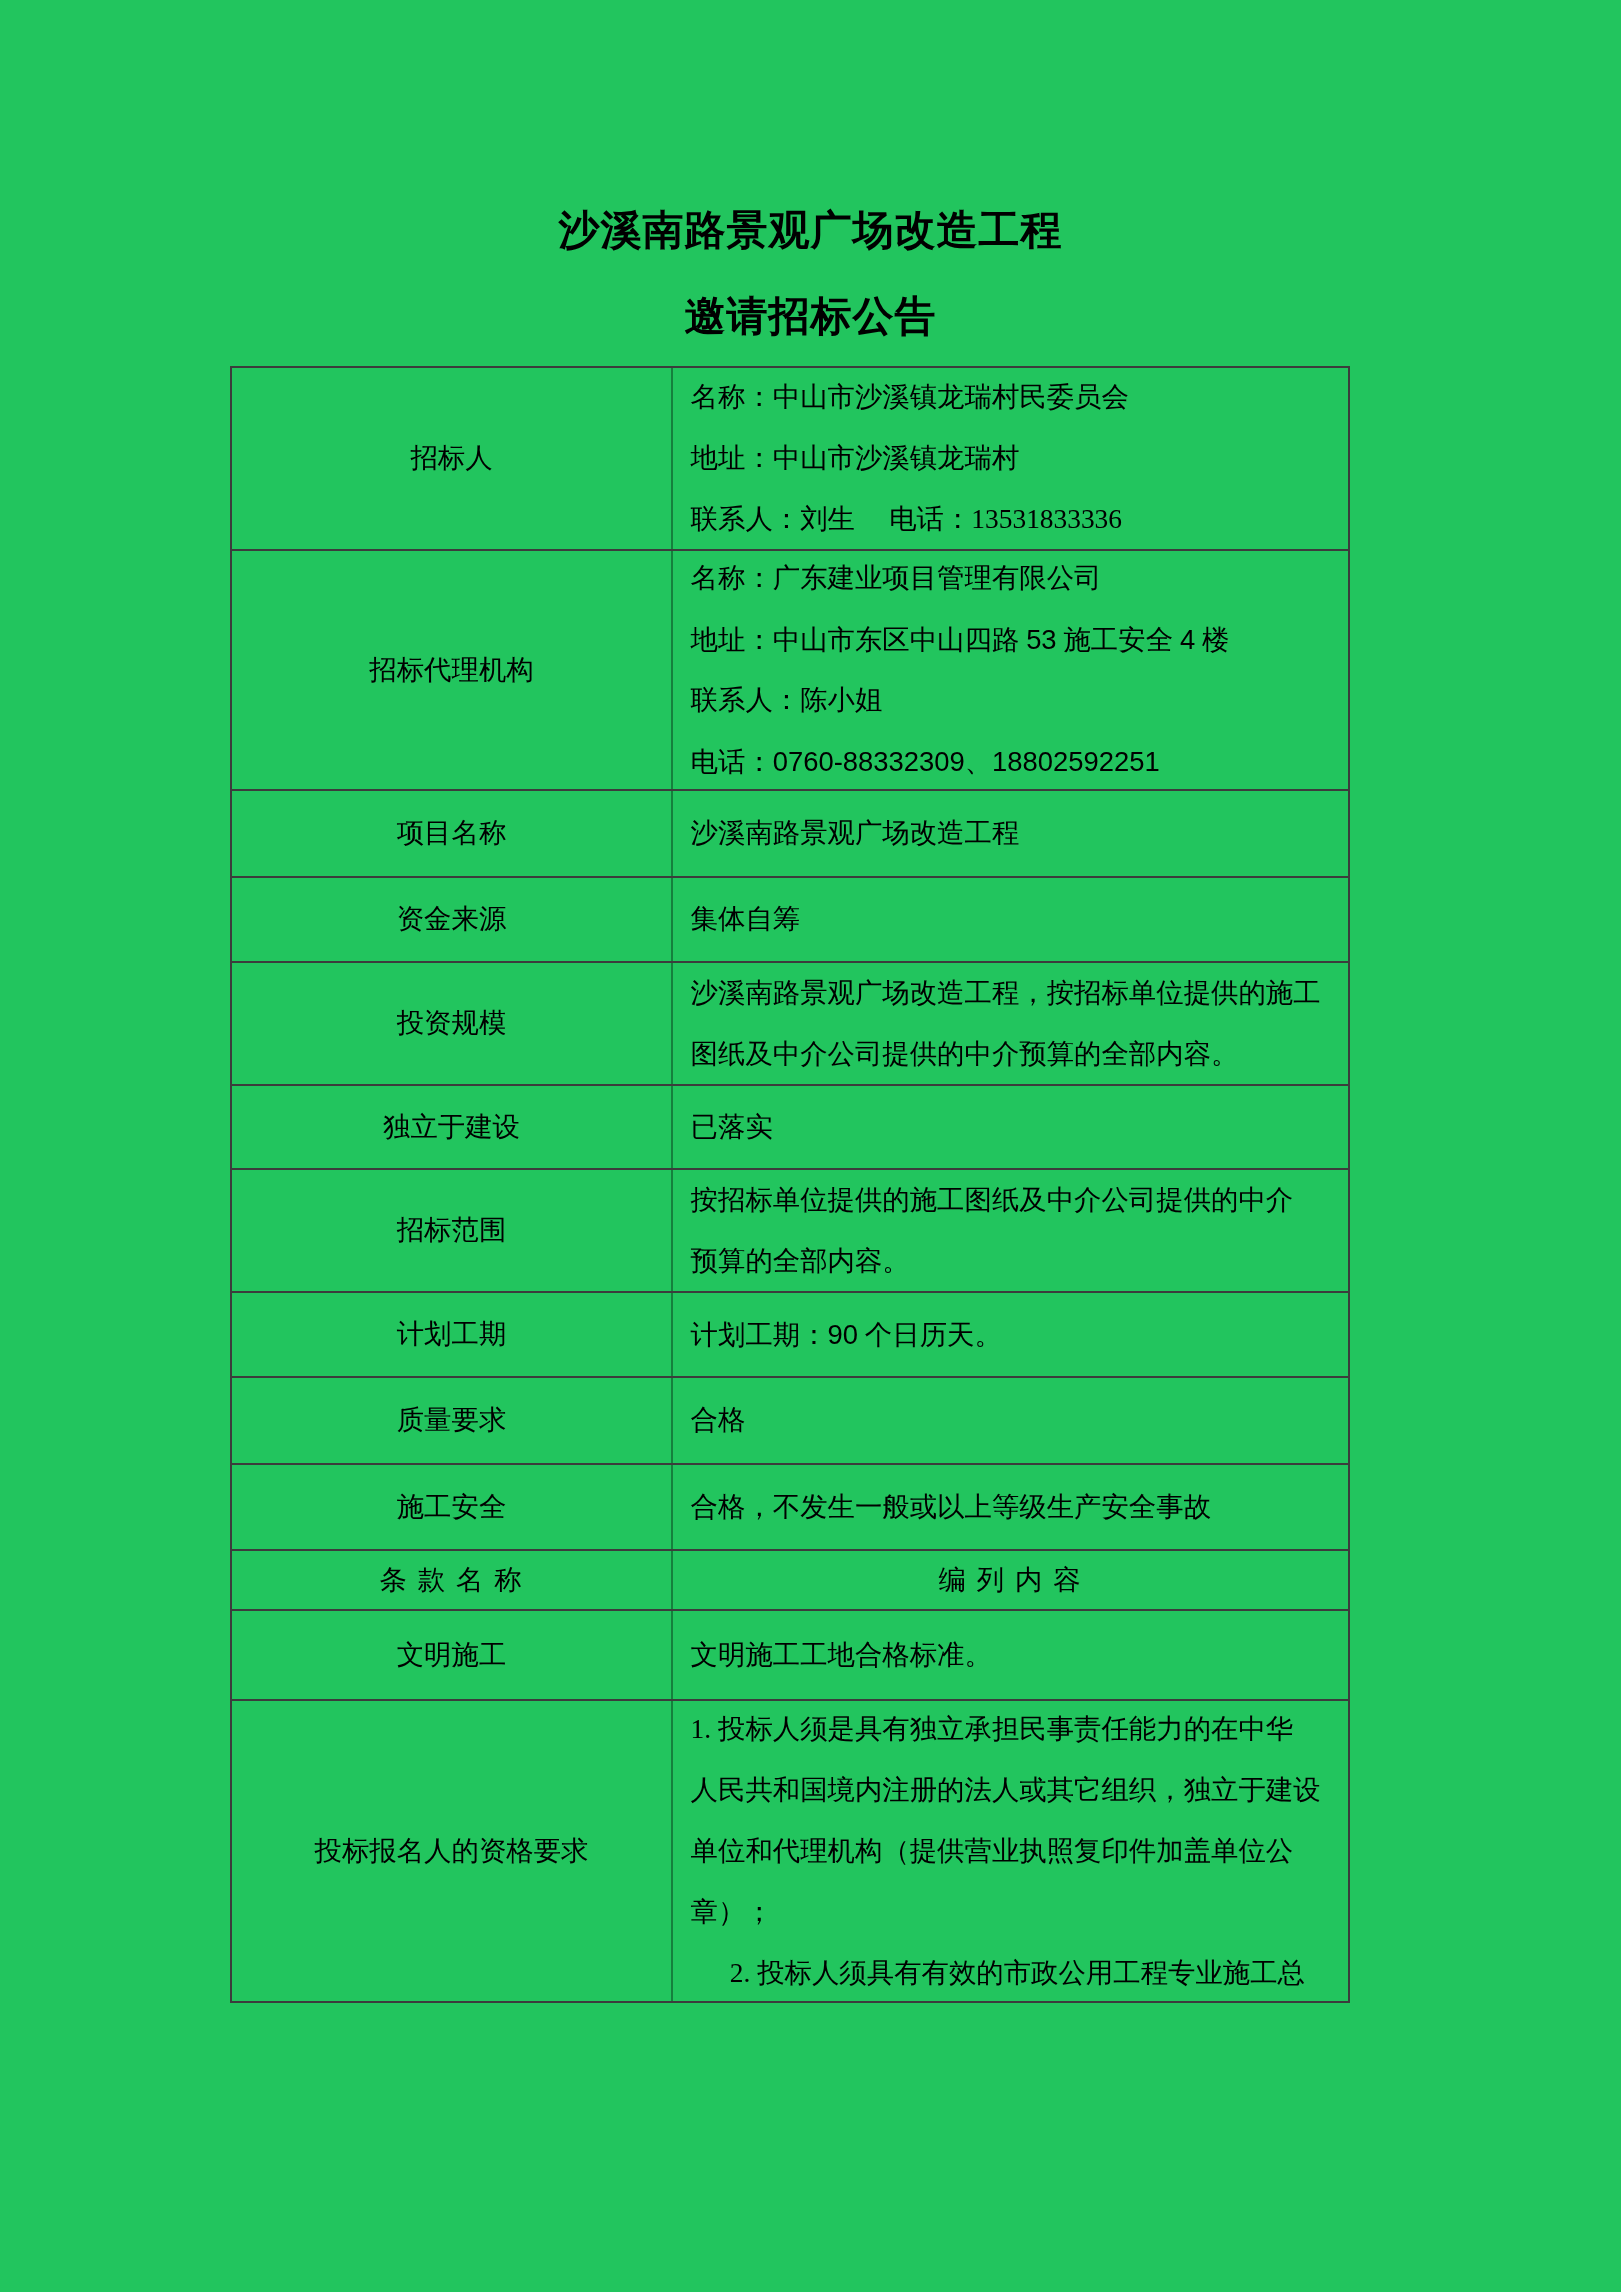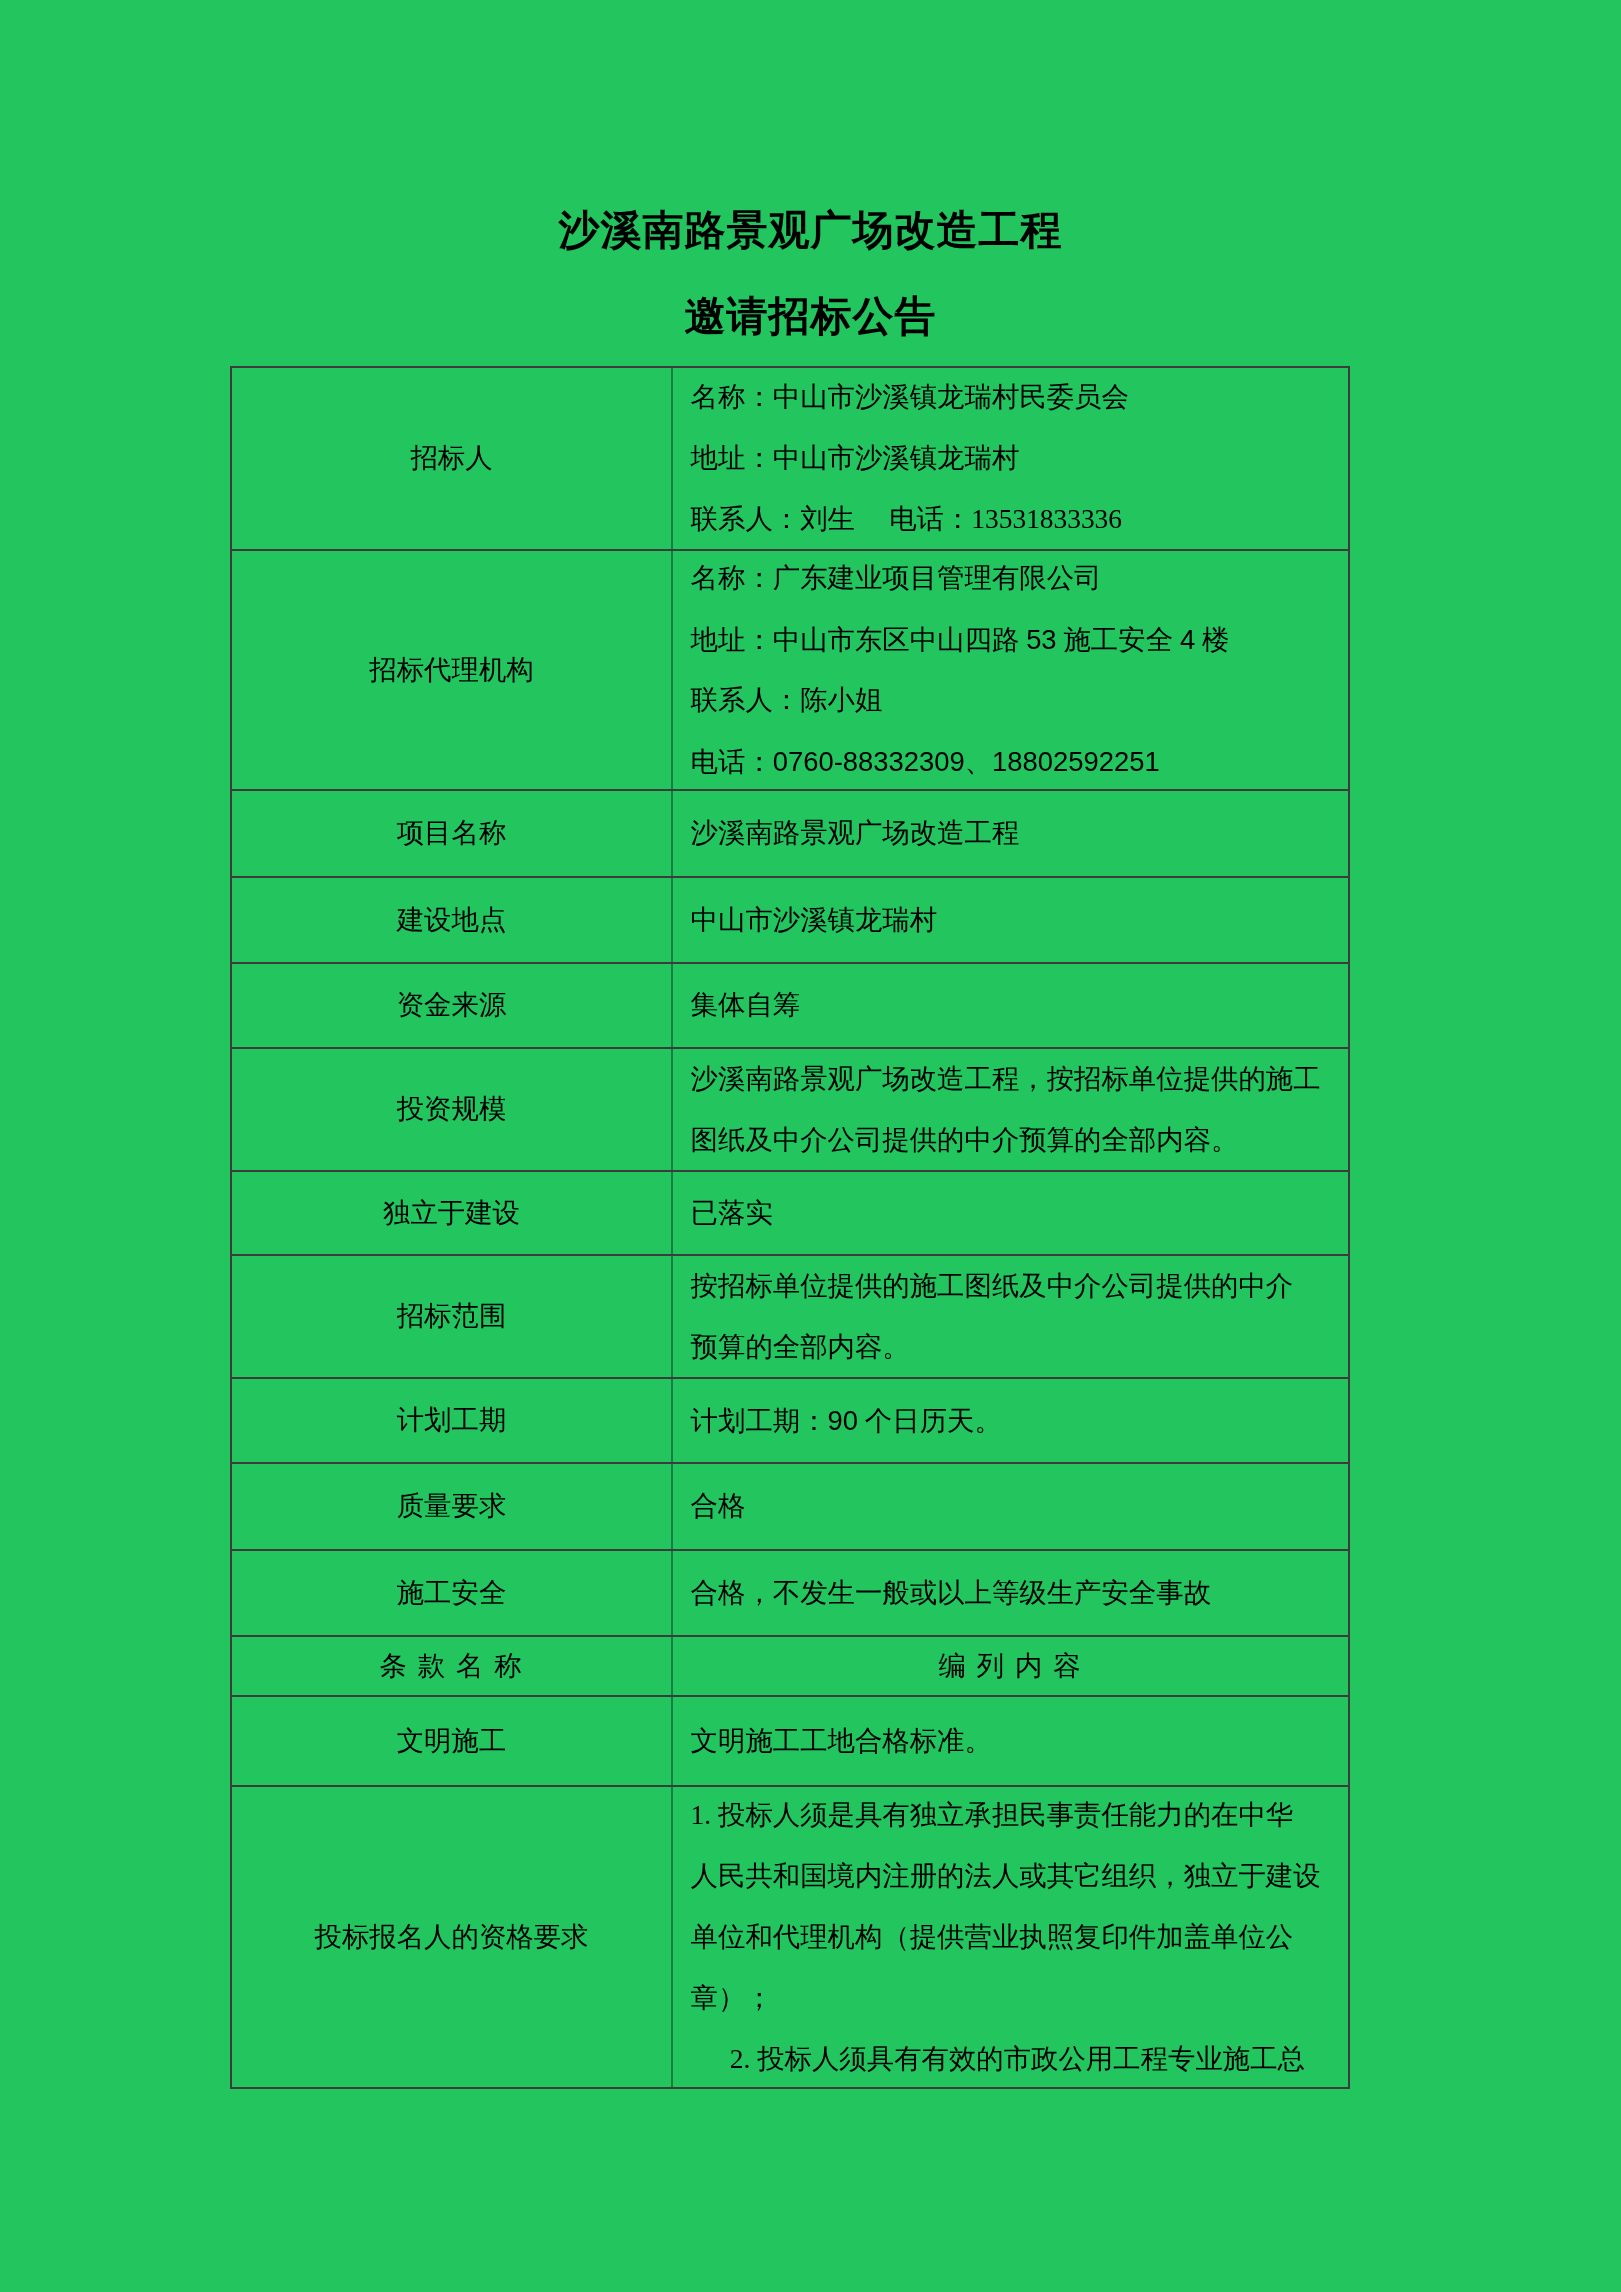--- a/index.html
+++ b/index.html
@@ -83,28 +83,20 @@
 
     <div class="row r3">
       <div class="cell label">
         <div class="line">项目名称</div>
       </div>
       <div class="cell content">
         <div class="line">沙溪南路景观广场改造工程</div>
       </div>
     </div>
 
-    <div class="row r4">
-      <div class="cell label">
-        <div class="line">建设地点</div>
-      </div>
-      <div class="cell content">
-        <div class="line">中山市沙溪镇龙瑞村</div>
-      </div>
-    </div>
 
     <div class="row r5">
       <div class="cell label">
         <div class="line">资金来源</div>
       </div>
       <div class="cell content">
         <div class="line">集体自筹</div>
       </div>
     </div>
 

